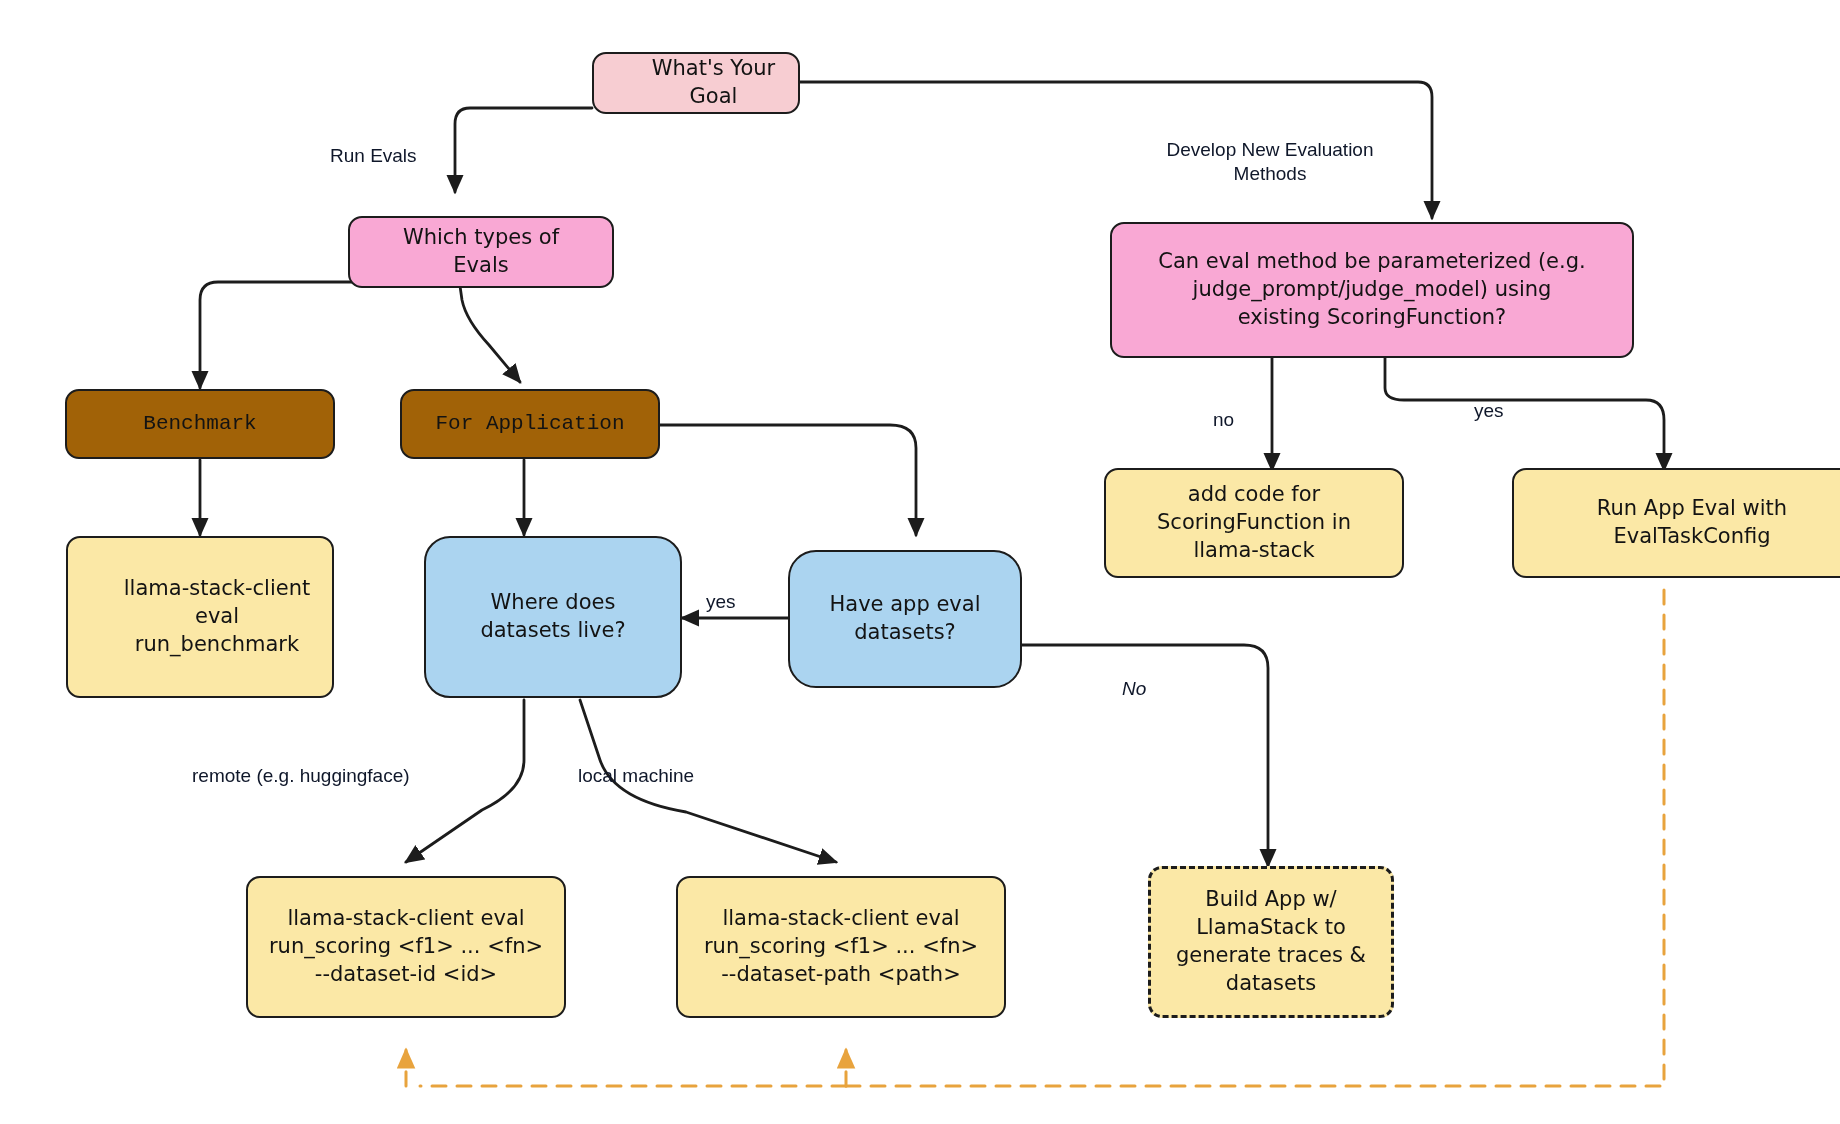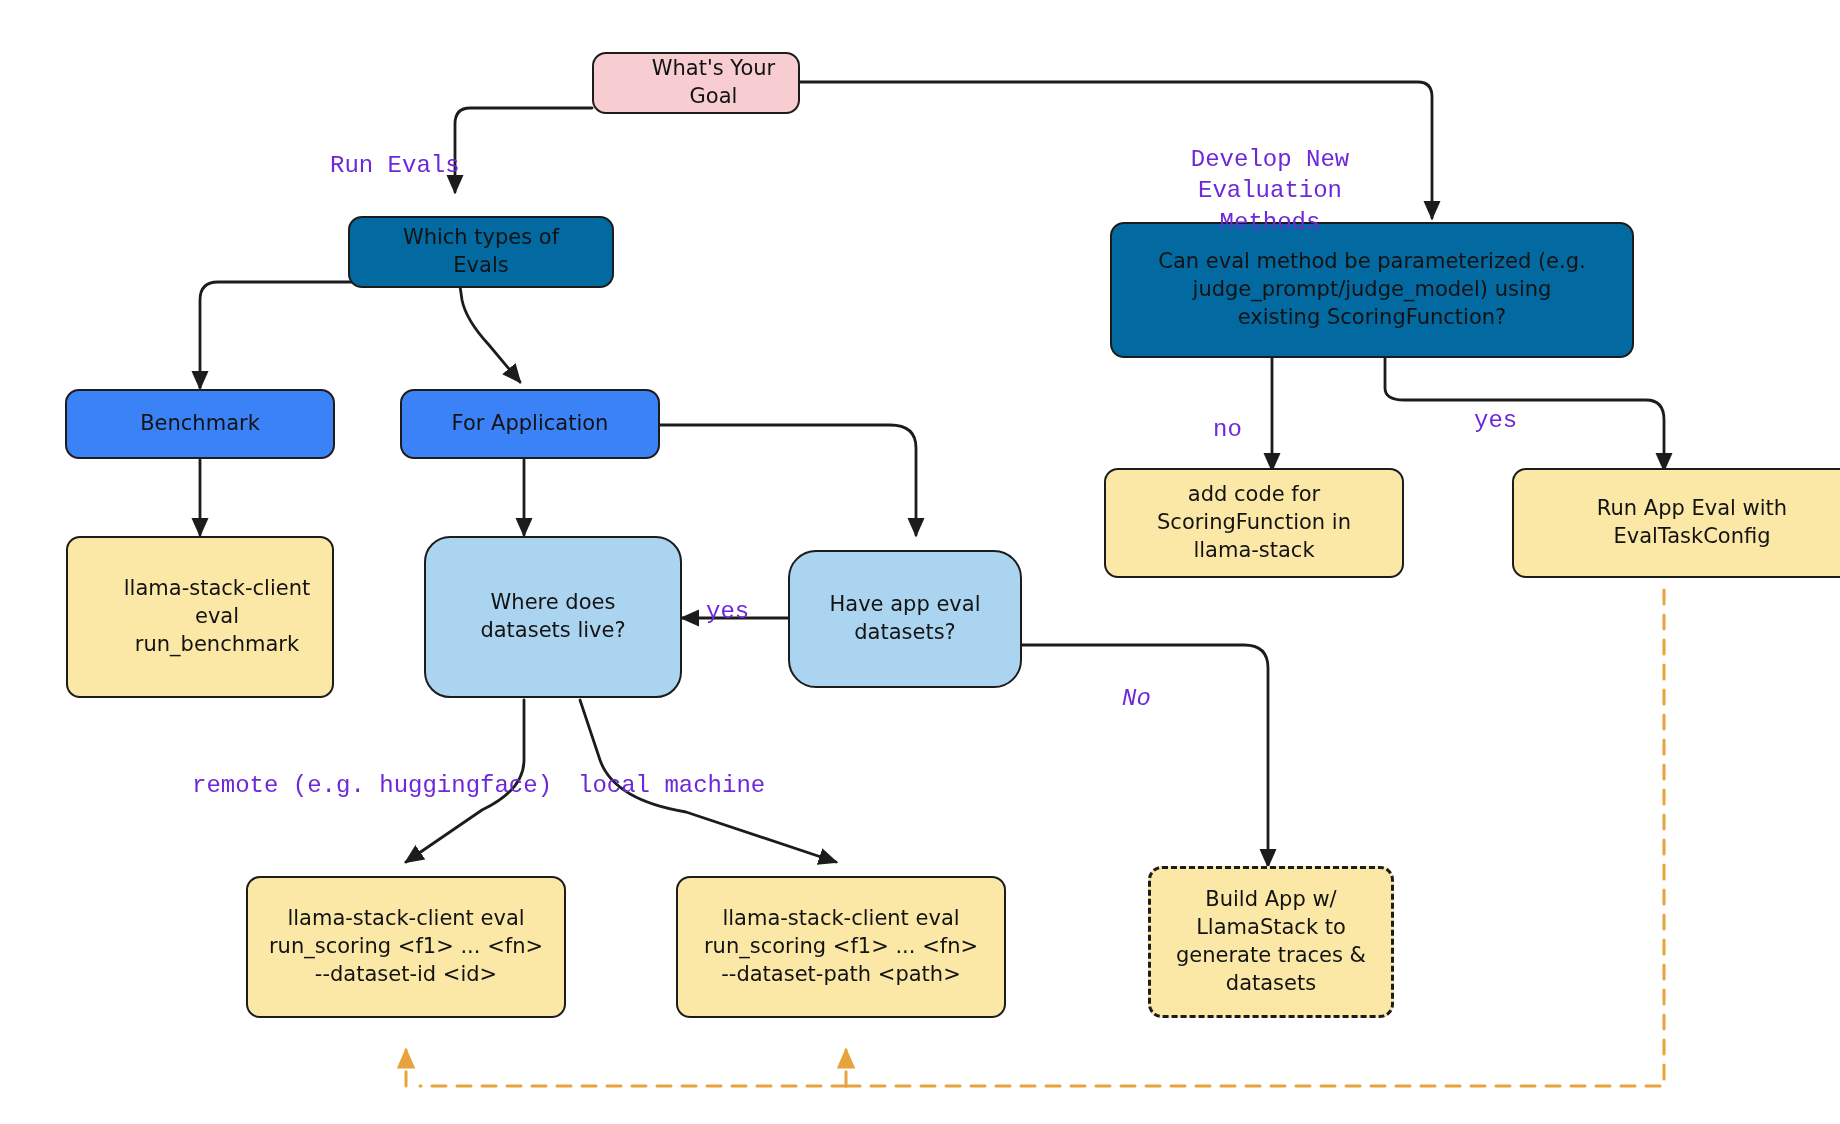--- a/index.html
+++ b/index.html
@@ -35,35 +35,35 @@
     border: 2.5px solid #1c1c1c;
     border-radius: 14px;
     font-family: "DejaVu Sans", sans-serif;
     font-size: 21px;
     line-height: 1.33;
     color: #131313;
     padding: 6px 10px;
     white-space: pre-line;
   }
   .node.pink   { background: #f7cdd2; }
-  .node.green  { background: #0369a1; }
+  .node.green  { background: #f9a8d4; }
   .node.blue   { background: #abd4f0; }
   .node.yellow { background: #fbe8a6; }
-  .node.white  { background: #3b82f6; }
+  .node.white  { background: #a16207; font-family: Liberation Mono, monospace; }
   .node.dashed {
     background: #fbe8a6;
     border-style: dashed;
     border-width: 3px;
     text-align: center;
   }
   .edge-label {
     position: absolute;
-    font-family: Liberation Mono, monospace;
-    font-size: 24px;
-    color: #6d28d9;
+    font-family: Liberation Sans, sans-serif;
+    font-size: 19px;
+    color: #0f172a;
     white-space: pre-line;
     line-height: 1.3;
   }
 </style>
 </head>
 <body>
 
 <div id="canvas">
 
   <svg class="edges" viewBox="0 0 1840 1124">

